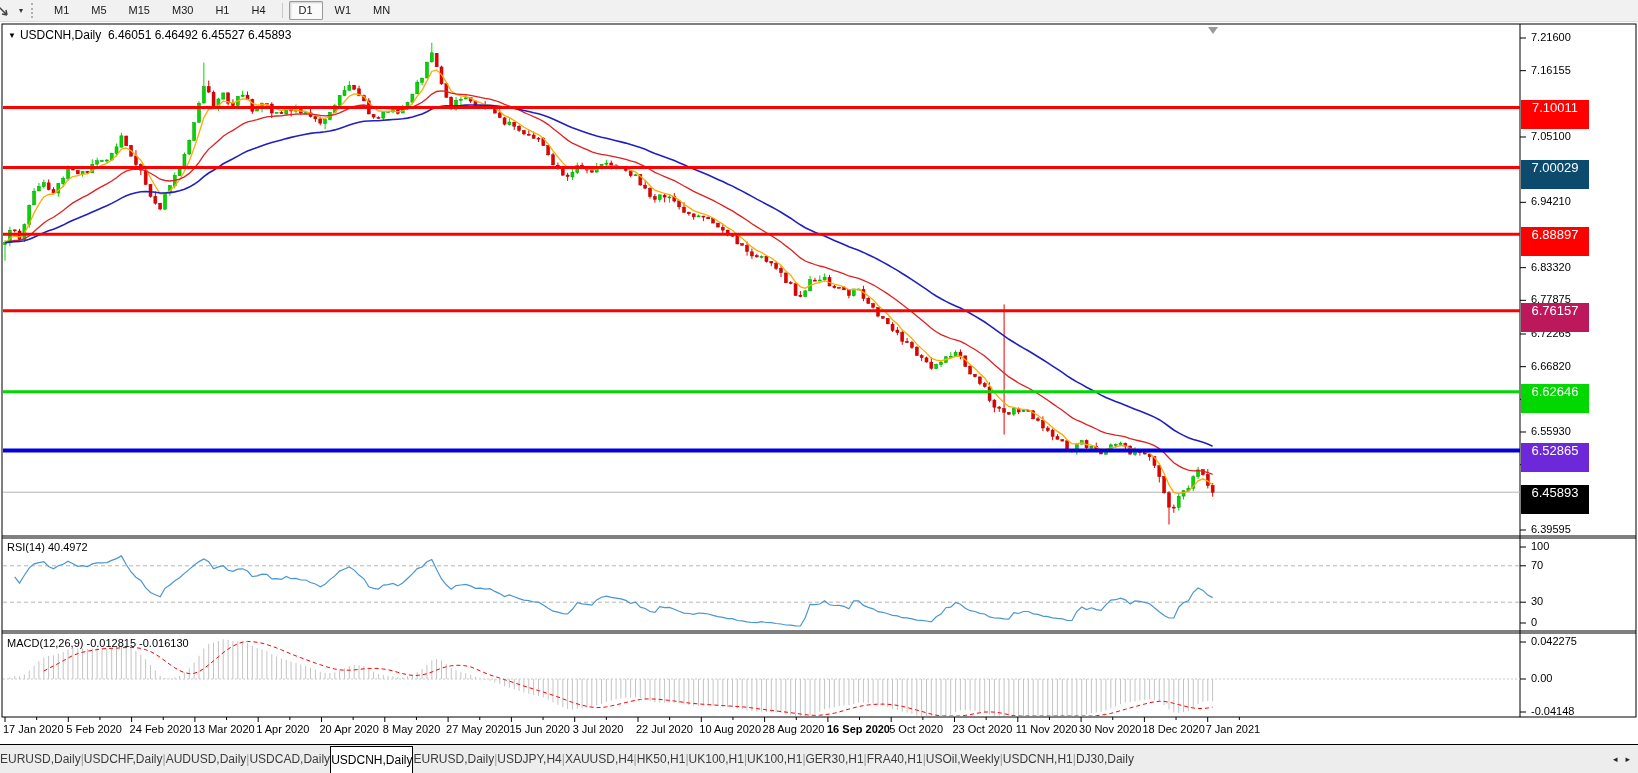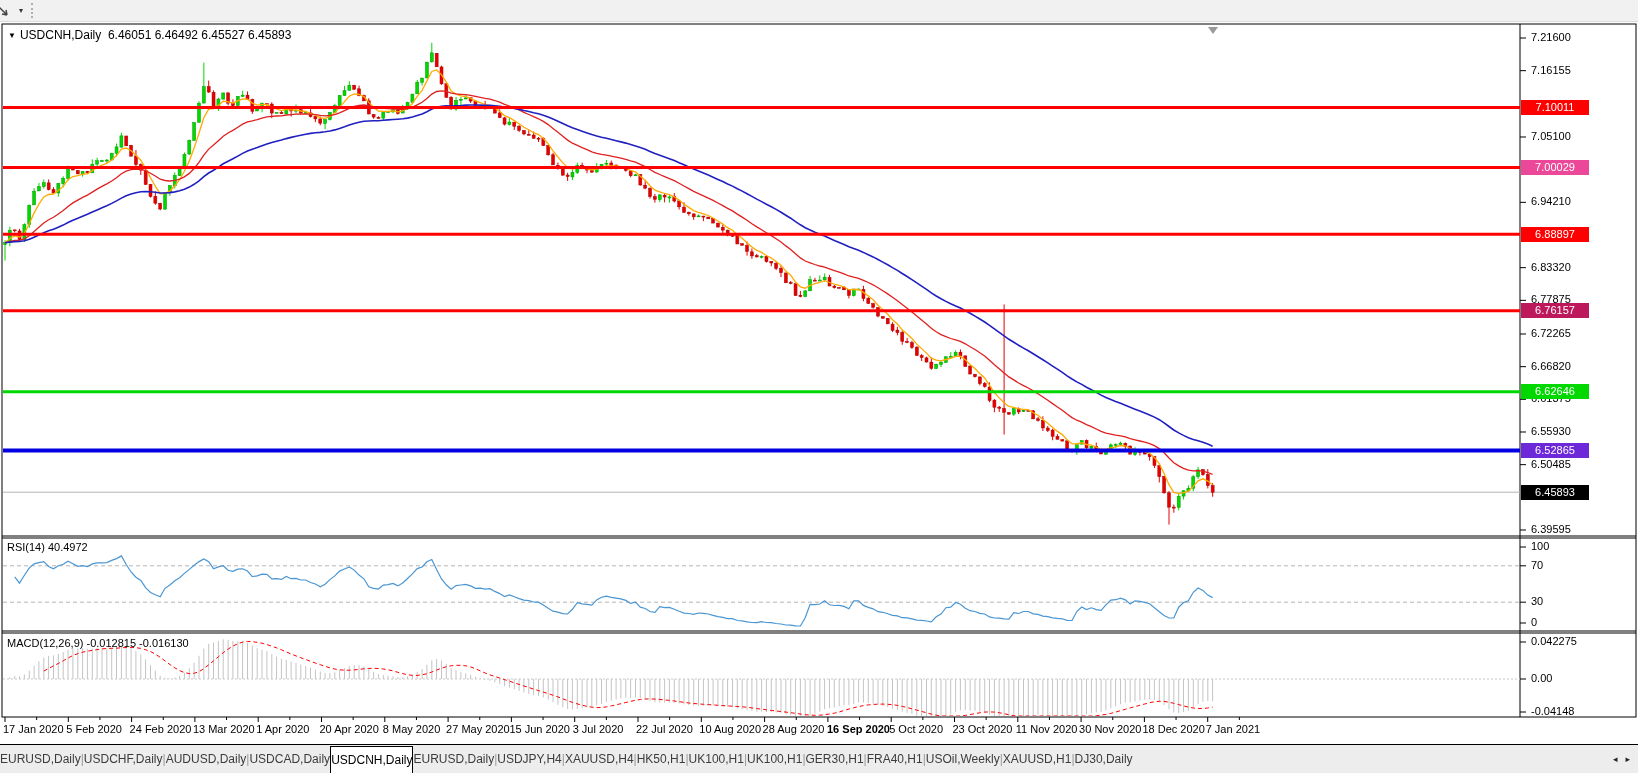--- a/index.html
+++ b/index.html
@@ -18,21 +18,21 @@
   .tf-btn{padding:2px 9px;margin:0 1px;border:1px solid transparent;border-radius:1px;cursor:default;line-height:13px}
   .tf-btn.active{background:#fbfbfb;border:1px solid #9a9a9a;box-shadow:inset 1px 1px 2px rgba(0,0,0,.18)}
 
   
   .ov{position:absolute;color:#000;white-space:nowrap}
   #chart-title{left:8px;top:28px;font-size:12px}
   #chart-title .tri{font-size:8px;position:relative;top:-1px;margin-right:4px}
   #rsi-label{left:7px;top:541px;font-size:11px}
   #macd-label{left:7px;top:637px;font-size:11px}
   .ax-label{position:absolute;left:1531px;font-size:11px;color:#000}
-  .badge{position:absolute;left:1521px;width:68px;height:15px;font-size:11px;line-height:15px;
+  .badge{position:absolute;left:1521px;width:68px;height:29px;font-size:13px;line-height:15px;
          text-align:center;color:#fff}
   .date-label{position:absolute;top:723px;font-size:11px;color:#000}
 
   
   .tabbar{position:absolute;left:0;top:744px;width:1638px;height:29px;background:#ededed;
           border-top:1px solid #000;display:flex;align-items:stretch;font-size:12px;color:#3c3c3c}
   .tabs{display:flex;align-items:stretch;overflow:hidden;width:1606px}
   .tab{display:flex;align-items:center;padding:0 0;cursor:default;white-space:nowrap}
   .tab-sep{display:flex;align-items:center;color:#9a9a9a}
   .tab.active{background:#fff;border:1px solid #000;border-bottom:none;color:#000;margin-top:1px}
@@ -47,20 +47,32 @@
   <div class="toolbar">
     <span class="tool-icon-group">
       <span class="cursor-glyph">
         <svg width="16" height="14" viewBox="0 0 16 14">
           <path d="M -2 2 L 7 11 M 7 11 L 2 10 M 7 11 L 6 6" stroke="#444" stroke-width="1.5" fill="none"></path>
         </svg>
       </span>
       <span class="dd-arrow">▾</span>
     </span>
     <span class="grip"></span>
+    <span id="tf-buttons" style="display:flex;align-items:center">
+        <span class="tf-btn">M1</span>
+        <span class="tf-btn">M5</span>
+        <span class="tf-btn">M15</span>
+        <span class="tf-btn">M30</span>
+        <span class="tf-btn">H1</span>
+        <span class="tf-btn">H4</span>
+        <span class="vsep"></span>
+        <span class="tf-btn active">D1</span>
+        <span class="tf-btn">W1</span>
+        <span class="tf-btn">MN</span>
+      </span>
   </div>
 
   <svg id="chart-svg" width="1638" height="773" style="position:absolute;left:0;top:0">
       <defs>
         <clipPath id="clip-main">
           <rect x="3" y="25" width="1516" height="510"></rect>
         </clipPath>
         <clipPath id="clip-rsi">
           <rect x="3" y="539" width="1516" height="91"></rect>
         </clipPath>
@@ -918,21 +930,21 @@
       <div class="ax-label" style="top: 195.33px;">6.94210</div>
       <div class="ax-label" style="top: 260.666px;">6.83320</div>
       <div class="ax-label" style="top: 293.334px;">6.77875</div>
       <div class="ax-label" style="top: 326.992px;">6.72265</div>
       <div class="ax-label" style="top: 359.66px;">6.66820</div>
       <div class="ax-label" style="top: 392.328px;">6.61375</div>
       <div class="ax-label" style="top: 424.996px;">6.55930</div>
       <div class="ax-label" style="top: 457.664px;">6.50485</div>
       <div class="ax-label" style="top: 523px;">6.39595</div>
       <div class="badge" style="top: 100.03px; background: rgb(255, 0, 0);">7.10011</div>
-      <div class="badge" style="top: 159.918px; background: #ec4899;">7.00029</div>
+      <div class="badge" style="top: 159.918px; background: #0c4a6e;">7.00029</div>
       <div class="badge" style="top: 226.706px; background: rgb(255, 0, 0);">6.88897</div>
       <div class="badge" style="top: 303.141px; background: #be185d;">6.76157</div>
       <div class="badge" style="top: 384.202px; background: rgb(0, 216, 0);">6.62646</div>
       <div class="badge" style="top: 442.885px; background: #6d28d9;">6.52865</div>
       <div class="badge" style="top: 484.714px; background: rgb(0, 0, 0);">6.45893</div>
       <div class="ax-label" style="top: 540px;">100</div>
       <div class="ax-label" style="top: 558.8px;">70</div>
       <div class="ax-label" style="top: 595.2px;">30</div>
       <div class="ax-label" style="top: 616px;">0</div>
       <div class="ax-label" style="top: 635px;">0.042275</div>
@@ -981,21 +993,21 @@
         <div class="tab">UK100,H1</div>
         <span class="tab-sep">|</span>
         <div class="tab">UK100,H1</div>
         <span class="tab-sep">|</span>
         <div class="tab">GER30,H1</div>
         <span class="tab-sep">|</span>
         <div class="tab">FRA40,H1</div>
         <span class="tab-sep">|</span>
         <div class="tab">USOil,Weekly</div>
         <span class="tab-sep">|</span>
-        <div class="tab">XAUUSD,H1</div>
+        <div class="tab">USDCNH,H1</div>
         <span class="tab-sep">|</span>
         <div class="tab">DJ30,Daily</div>
       </div>
     <div class="tab-scroll">
       <span class="arrow">◂</span>
       <span class="arrow">▸</span>
     </div>
   </div>
 </div>
 

